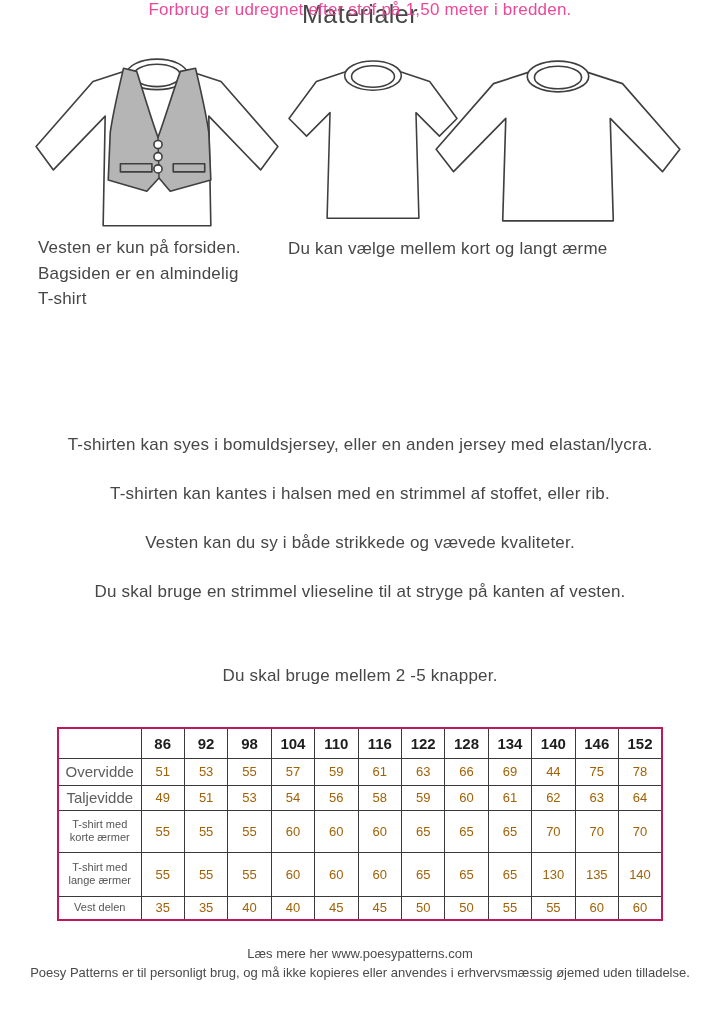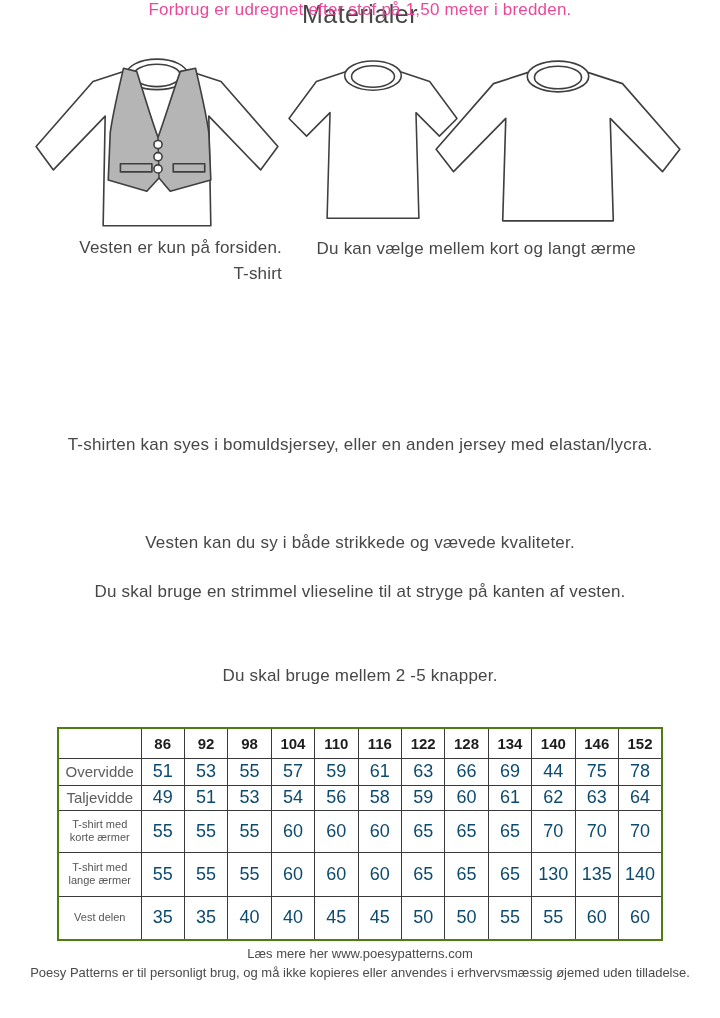--- a/index.html
+++ b/index.html
@@ -7,56 +7,56 @@
     position:relative;
     width:720px;height:1018px;
     margin:0 auto;
     background:#ffffff;
     font-family:"Liberation Sans", sans-serif;
     color:#454545;
     overflow:hidden;
   }
   .abs{position:absolute;}
   .caption{
-    font-size:17px;line-height:25.5px;text-align:right;
+    font-size:17px;line-height:25.5px;text-align:left;
     color:#474747;font-weight:300;letter-spacing:.2px;
   }
   .heading{
     left:0;top:390;width:720px;text-align:center;
     font-size:25px;color:#474747;font-weight:300;letter-spacing:.5px;
   }
   .para{
     left:0;width:720px;text-align:center;margin:0;
     font-size:17px;color:#474747;font-weight:300;letter-spacing:.2px;
   }
   .note{
     left:0;top:694;width:720px;text-align:center;
     font-size:17px;color:#ec4899;font-weight:300;letter-spacing:.2px;
   }
   
   .tablewrap{left:57px;top:727px;}
   table.sizes{
     border-collapse:collapse;table-layout:fixed;width:606px;
-    border:2px solid #4d7c0f;
+    border:2px solid #be185d;
   }
   table.sizes td,table.sizes th{
     border:1px solid #3a3a3a;
     text-align:center;vertical-align:middle;
     padding:0;overflow:hidden;
   }
   table.sizes th{font-size:15px;font-weight:600;color:#1d1d1d;}
   td.rowlabel{font-size:15px;color:#5e5e5e;font-weight:300;}
   td.rowlabel.small{font-size:11px;line-height:13px;color:#555;}
-  td.val{font-size:18px;color:#0c4a6e;font-weight:300;}
+  td.val{font-size:13px;color:#a16207;font-weight:300;}
   tr.r-head{height:30px;}
   tr.r0{height:27px;}
   tr.r1{height:25px;}
   tr.r2{height:42px;}
   tr.r3{height:44px;}
-  tr.r4{height:44px;border-radius:15px;}
+  tr.r4{height:24px;border-radius:15px;}
   .footer{
     left:0;top:944px;width:720px;text-align:center;
     font-size:13px;line-height:19px;color:#4a4a4a;font-weight:300;
   }
   svg .ln{fill:#ffffff;stroke:#3f3f3f;stroke-width:1.6;stroke-linejoin:round;}
   svg .nofill{fill:none;stroke:#3f3f3f;stroke-width:1.6;stroke-linejoin:round;}
 </style>
 </head>
 <body>
 
@@ -90,27 +90,29 @@
   </svg>
 
   <svg class="abs" style="left:430px;top:57px;" width="256" height="170" viewBox="0 0 250 166">
     <path class="ln" d="M 96 15 L 62 26 L 6 90 L 23 112 L 74 60 L 71 160 L 179 160 L 176 60 L 227 112 L 244 90 L 188 26 L 154 15 Q 125 25 96 15 Z"></path>
     <ellipse class="ln" cx="125" cy="19" rx="30" ry="15"></ellipse>
     <ellipse class="ln" cx="125" cy="20" rx="23" ry="11"></ellipse>
   </svg>
 
   <div class="abs caption" style="left:38px;top:235px;width:244px;">
     <div>Vesten er kun på forsiden.</div>
+    <div>Bagsiden er en almindelig</div>
     <div>T-shirt</div>
   </div>
   <div class="abs heading">Materialer</div>
 
   <div class="abs caption" style="left:288px;top:236px;width:348px;">Du kan vælge mellem kort og langt ærme</div>
 
   <p class="abs para" style="top:435px;">T-shirten kan syes i bomuldsjersey, eller en anden jersey med elastan/lycra.</p>
+  <p class="abs para" style="top:484px;">T-shirten kan kantes i halsen med en strimmel af stoffet, eller rib.</p>
   <p class="abs para" style="top:533px;">Vesten kan du sy i både strikkede og vævede kvaliteter.</p>
   <p class="abs para" style="top:582px;">Du skal bruge en strimmel vlieseline til at stryge på kanten af vesten.</p>
   <p class="abs para" style="top:666px;">Du skal bruge mellem 2 -5 knapper.</p>
 
   <div class="abs note">Forbrug er udregnet efter stof på 1,50 meter i bredden.</div>
 
   <div class="abs tablewrap">
     <table class="sizes">
       <colgroup>
         <col style="width:83px;">

